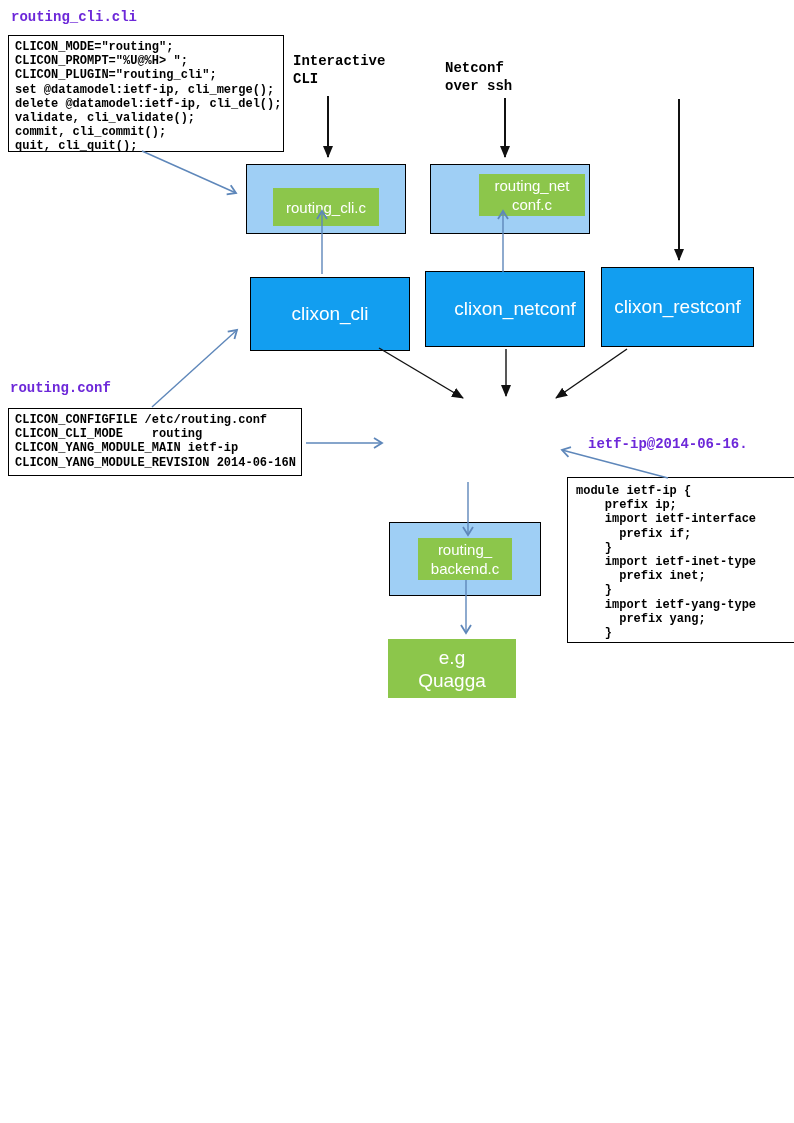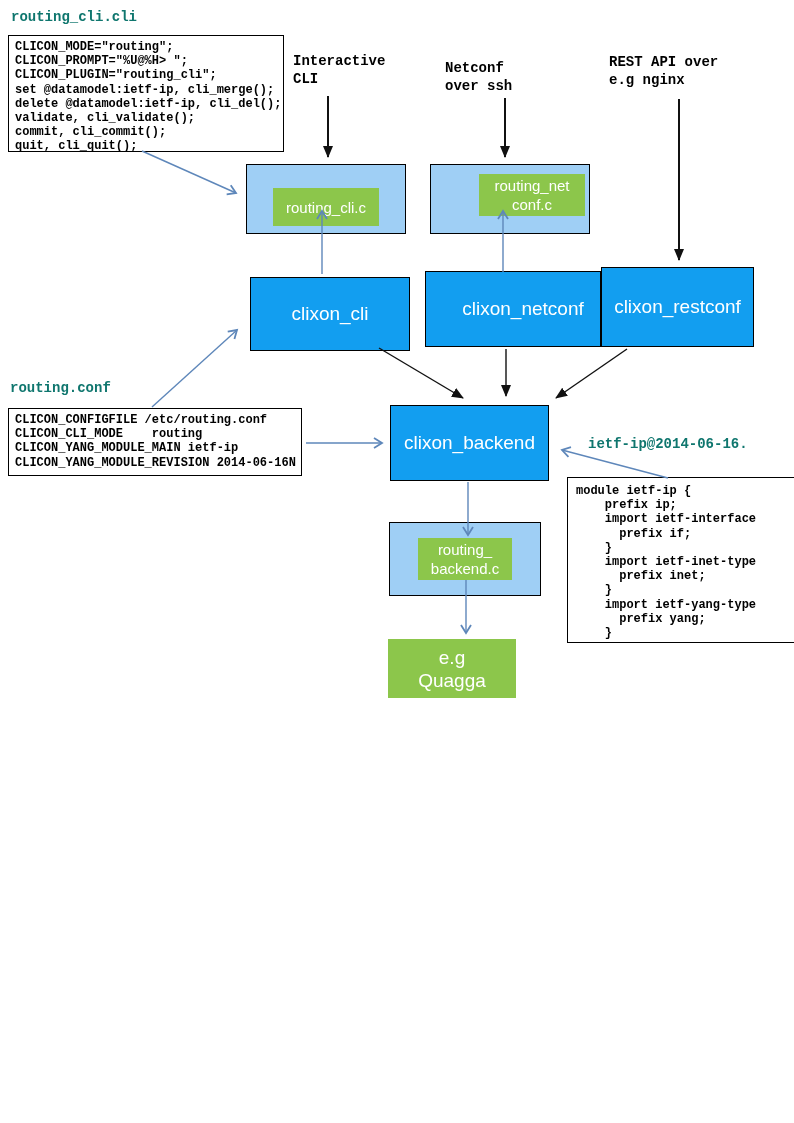--- a/index.html
+++ b/index.html
@@ -4,21 +4,21 @@
 <style>
   html,body { margin:0; padding:0; background:#fff; }
   #canvas {
     position:relative; width:794px; height:1123px;
     background:#fff; overflow:hidden;
     font-family:"Liberation Sans", sans-serif;
   }
   .file-title {
     position:absolute;
     font:bold 14px/18px "Liberation Mono", monospace;
-    color:#0f766e; white-space:pre;
+    color:#6d28d9; white-space:pre;
   }
   .codebox {
     position:absolute; background:#fff; border:1px solid #000;
     font:bold 12px/14.2px "Liberation Mono", monospace;
     color:#000; white-space:pre; padding:4px 6px; box-sizing:border-box;
     overflow:hidden;
   }
   .io-label {
     position:absolute;
     font:bold 14px/18px "Liberation Mono", monospace;
@@ -61,42 +61,39 @@
 set @datamodel:ietf-ip, cli_merge();
 delete @datamodel:ietf-ip, cli_del();
 validate, cli_validate();
 commit, cli_commit();
 quit, cli_quit();</div>
 
   <div class="io-label" style="left:293px; top:52px; width:120px;">Interactive
 CLI</div>
   <div class="io-label" style="left:445px; top:59px; width:120px;">Netconf
 over ssh</div>
-  <div class="io-label" style="left:609px; top:53px; width:140px;">REST API over
-e.g nginx</div>
 
   <div class="node panel" style="left:246px; top:164px; width:160px; height:70px;">
     <div class="chip" style="width:106px; height:38px;margin-top:24px;">routing_cli.c</div>
   </div>
   <div class="node panel" style="left:430px; top:164px; width:160px; height:70px;padding-left:44px;">
     <div class="chip" style="width:106px; height:42px;">routing_net
 conf.c</div>
   </div>
 
   <div class="node proc" style="left:250px; top:277px; width:160px; height:74px;">clixon_cli</div>
-  <div class="node proc" style="left:425px; top:271px; width:176px; height:76px;padding-left:20px;">clixon_netconf</div>
+  <div class="node proc" style="left:425px; top:271px; width:160px; height:76px;padding-left:20px;">clixon_netconf</div>
   <div class="node proc" style="left:601px; top:267px; width:153px; height:80px;">clixon_restconf</div>
 
   <div class="file-title" style="left:10px; top:379px;">routing.conf</div>
   <div class="codebox" style="left:8px; top:408px; width:294px; height:68px;">CLICON_CONFIGFILE /etc/routing.conf
 CLICON_CLI_MODE    routing
 CLICON_YANG_MODULE_MAIN ietf-ip
 CLICON_YANG_MODULE_REVISION 2014-06-16N</div>
 
-  <div class="node proc" style="left:390px; top:405px; width:159px; height:76px;">clixon_backend</div>
 
   <div class="file-title" style="left:588px; top:435px;">ietf-ip@2014-06-16.</div>
   <div class="codebox" style="left:567px; top:477px; width:240px; height:166px; padding:6px 8px;">module ietf-ip {
     prefix ip;
     import ietf-interface
       prefix if;
     }
     import ietf-inet-type
       prefix inet;
     }

